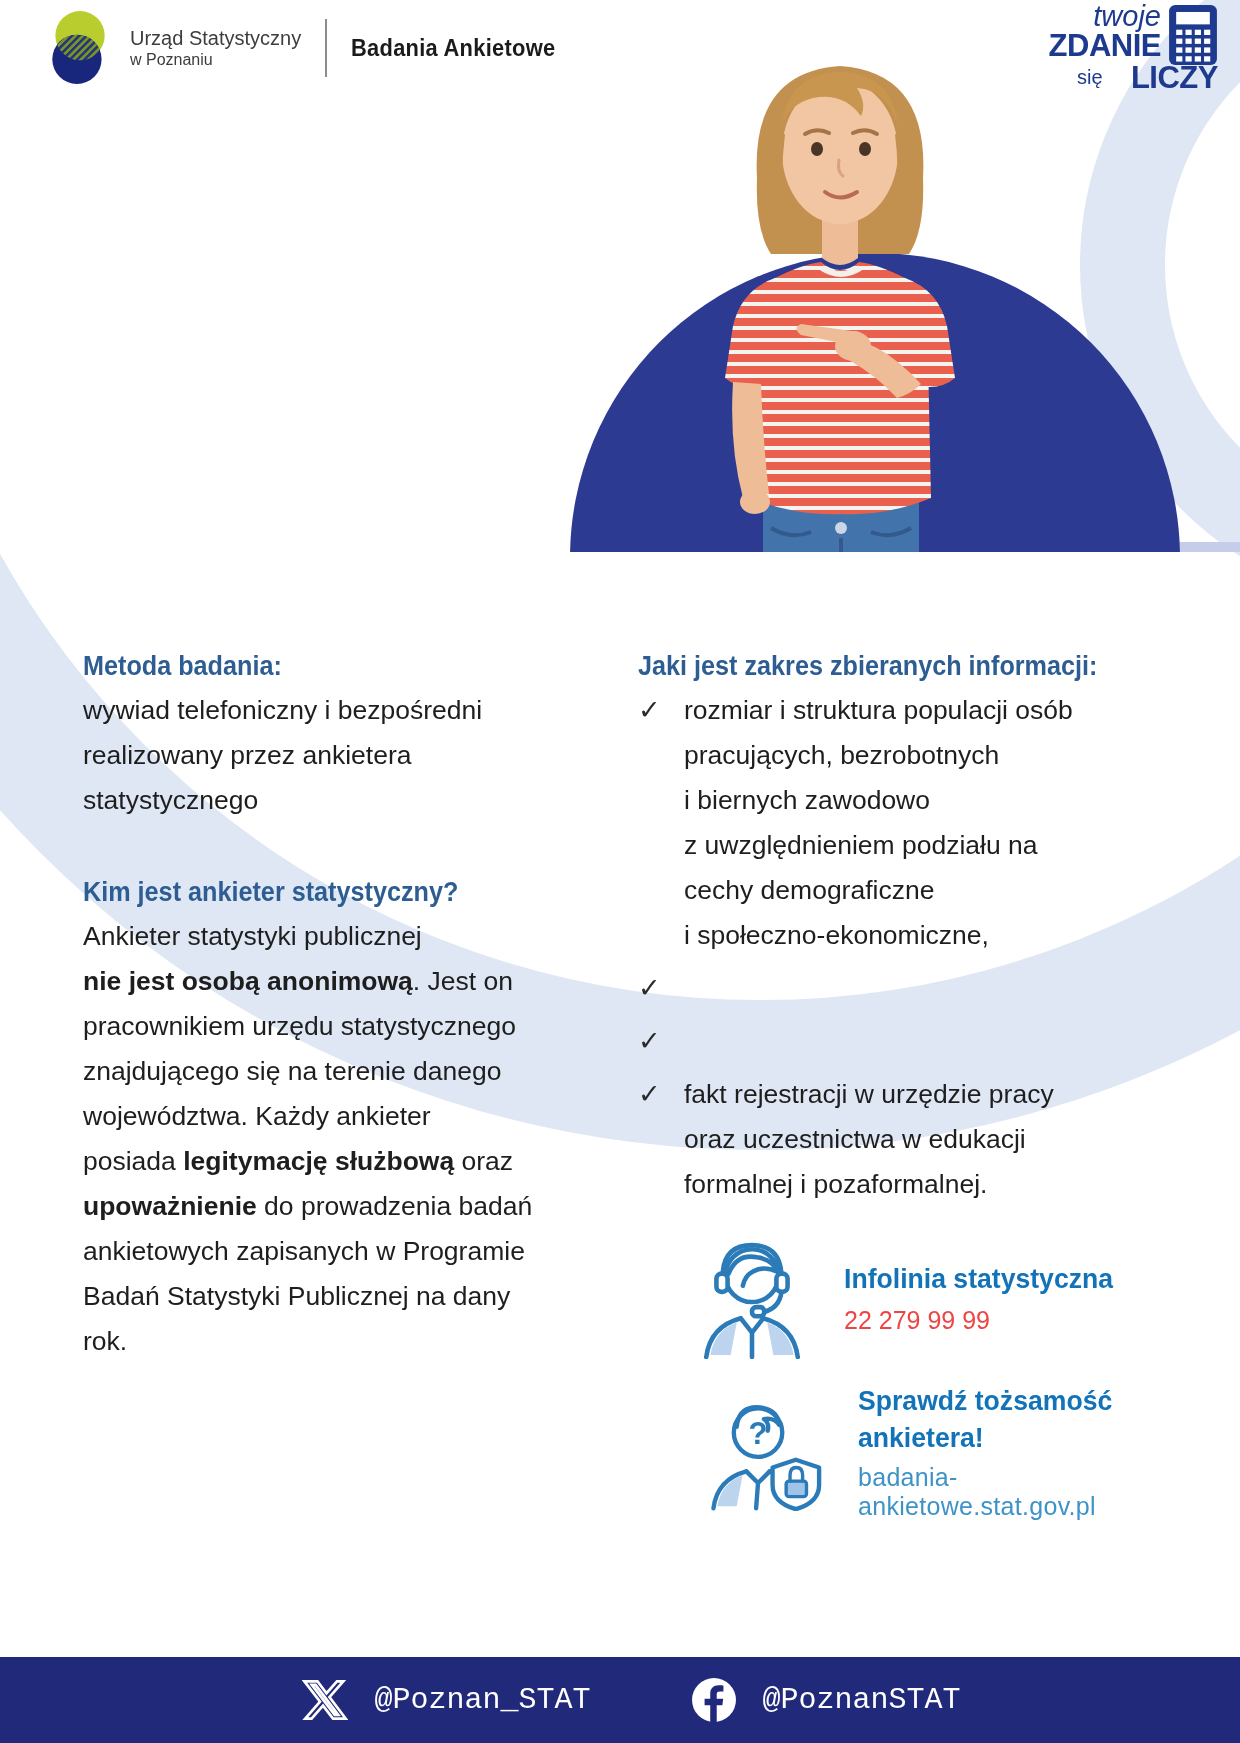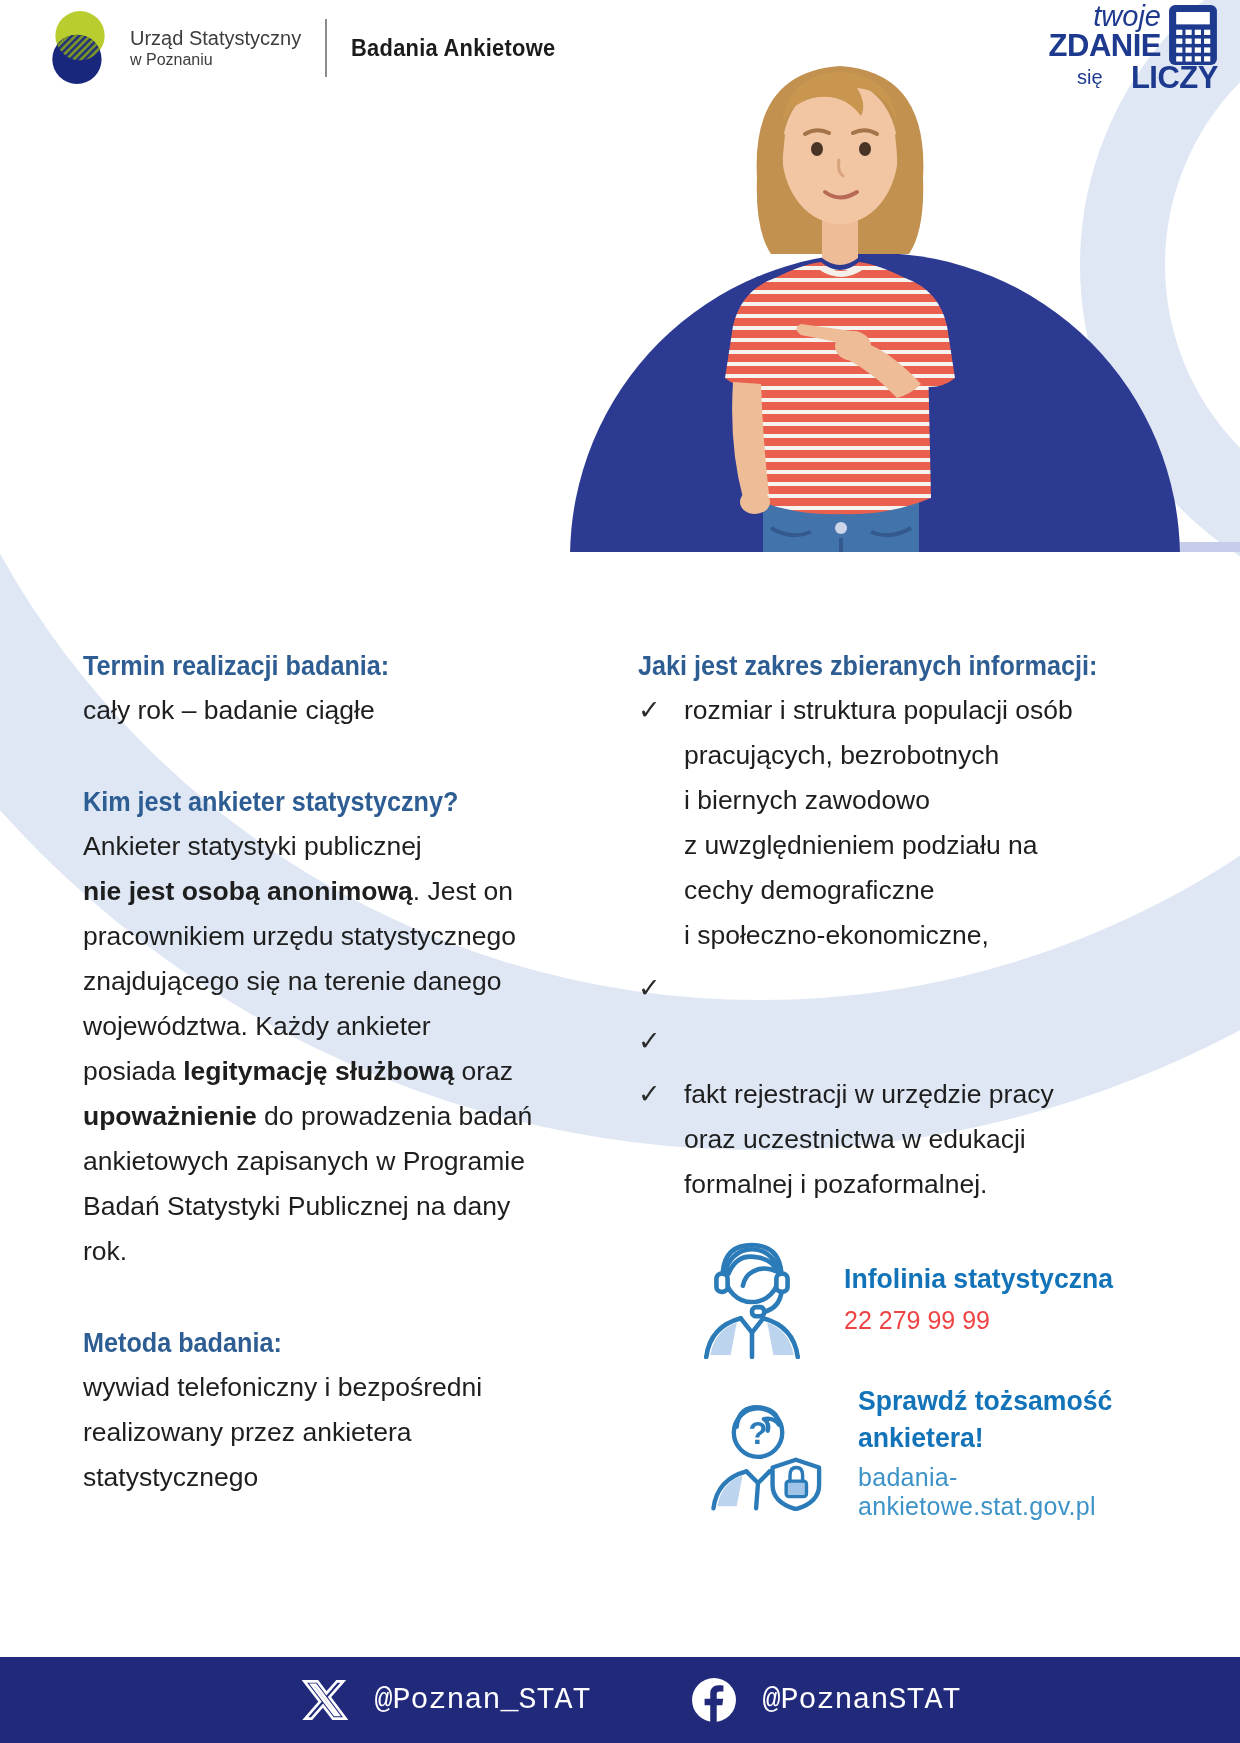--- a/index.html
+++ b/index.html
@@ -175,41 +175,37 @@
 
       <path d="M296 354 Q274 330 252 318 L230 308 Q220 316 224 330 Q252 346 272 368 Q286 364 296 354 Z" fill="#eebc97"></path>
       <ellipse cx="228" cy="316" rx="18" ry="15" fill="#eebc97"></ellipse>
       <path d="M234 302 L176 294 Q167 298 176 305 L232 316 Z" fill="#eebc97"></path>
     </svg>
   </div>
 
 
   <div class="col-left">
     <div class="sec">
-      <h3 class="sec-h">Termin realizacji badania:</h3>
-      <p class="body-t">cały rok – badanie ciągłe</p>
+      <h3 class="sec-h">Metoda badania:</h3>
+      <p class="body-t">wywiad telefoniczny i bezpośredni
+realizowany przez ankietera
+statystycznego</p>
     </div>
     <div class="sec">
       <h3 class="sec-h">Kim jest ankieter statystyczny?</h3>
       <p class="body-t"><span>Ankieter statystyki publicznej
 </span><span class="b">nie jest osobą anonimową</span><span>. Jest on
 pracownikiem urzędu statystycznego
 znajdującego się na terenie danego
 województwa. Każdy ankieter
 posiada </span><span class="b">legitymację służbową</span><span> oraz
 </span><span class="b">upoważnienie</span><span> do prowadzenia badań
 ankietowych zapisanych w Programie
 Badań Statystyki Publicznej na dany
 rok.</span></p>
-    </div>
-    <div class="sec">
-      <h3 class="sec-h">Metoda badania:</h3>
-      <p class="body-t">wywiad telefoniczny i bezpośredni
-realizowany przez ankietera
-statystycznego</p>
     </div>
   </div>
 
   <div class="col-right">
     <h3 class="sec-h">Jaki jest zakres zbieranych informacji:</h3>
     <ul class="checklist">
         <li class="chk-item">
         <span class="check">✓</span>
         <span class="li-text">rozmiar i struktura populacji osób
 pracujących, bezrobotnych

